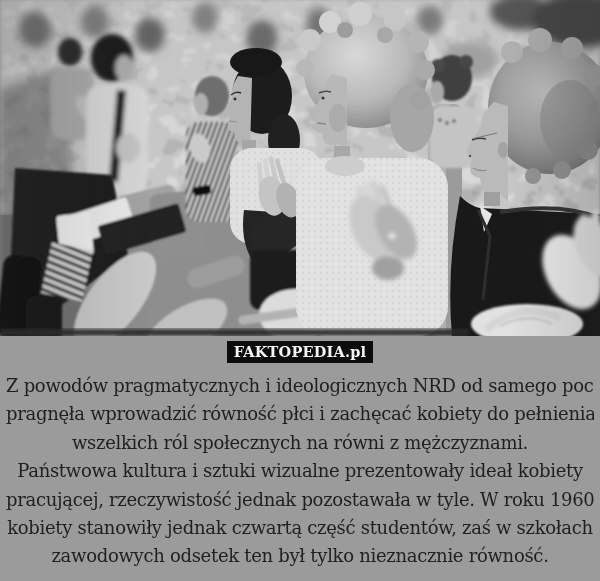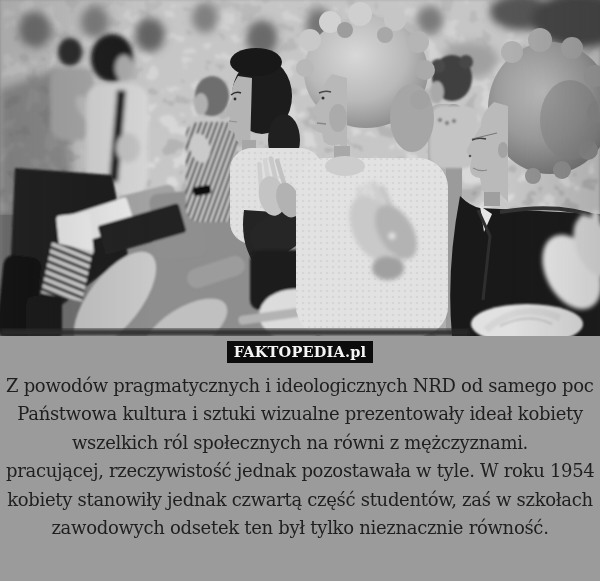--- a/index.html
+++ b/index.html
@@ -260,20 +260,21 @@
       <rect width="600" height="336" fill="url(#gVign)"></rect>
     </svg>
   </div>
 
   <div class="badge-row">
     <span class="badge">FAKTOPEDIA.pl</span>
   </div>
 
   <div class="caption">
     <div class="line">Z powodów pragmatycznych i ideologicznych NRD od samego początku</div>
+    <div class="line">pragnęła wprowadzić równość płci i zachęcać kobiety do pełnienia</div>
+    <div class="line">wszelkich ról społecznych na równi z mężczyznami.</div>
     <div class="line">Państwowa kultura i sztuki wizualne prezentowały ideał kobiety</div>
-    <div class="line">wszelkich ról społecznych na równi z mężczyznami.</div>
-    <div class="line">pracującej, rzeczywistość jednak pozostawała w tyle. W roku 1954</div>
+    <div class="line">pracującej, rzeczywistość jednak pozostawała w tyle. W roku 1960</div>
     <div class="line">kobiety stanowiły jednak czwartą część studentów, zaś w szkołach</div>
     <div class="line">zawodowych odsetek ten był tylko nieznacznie równość.</div>
   </div>
 
 </div>
 
 </body></html>

